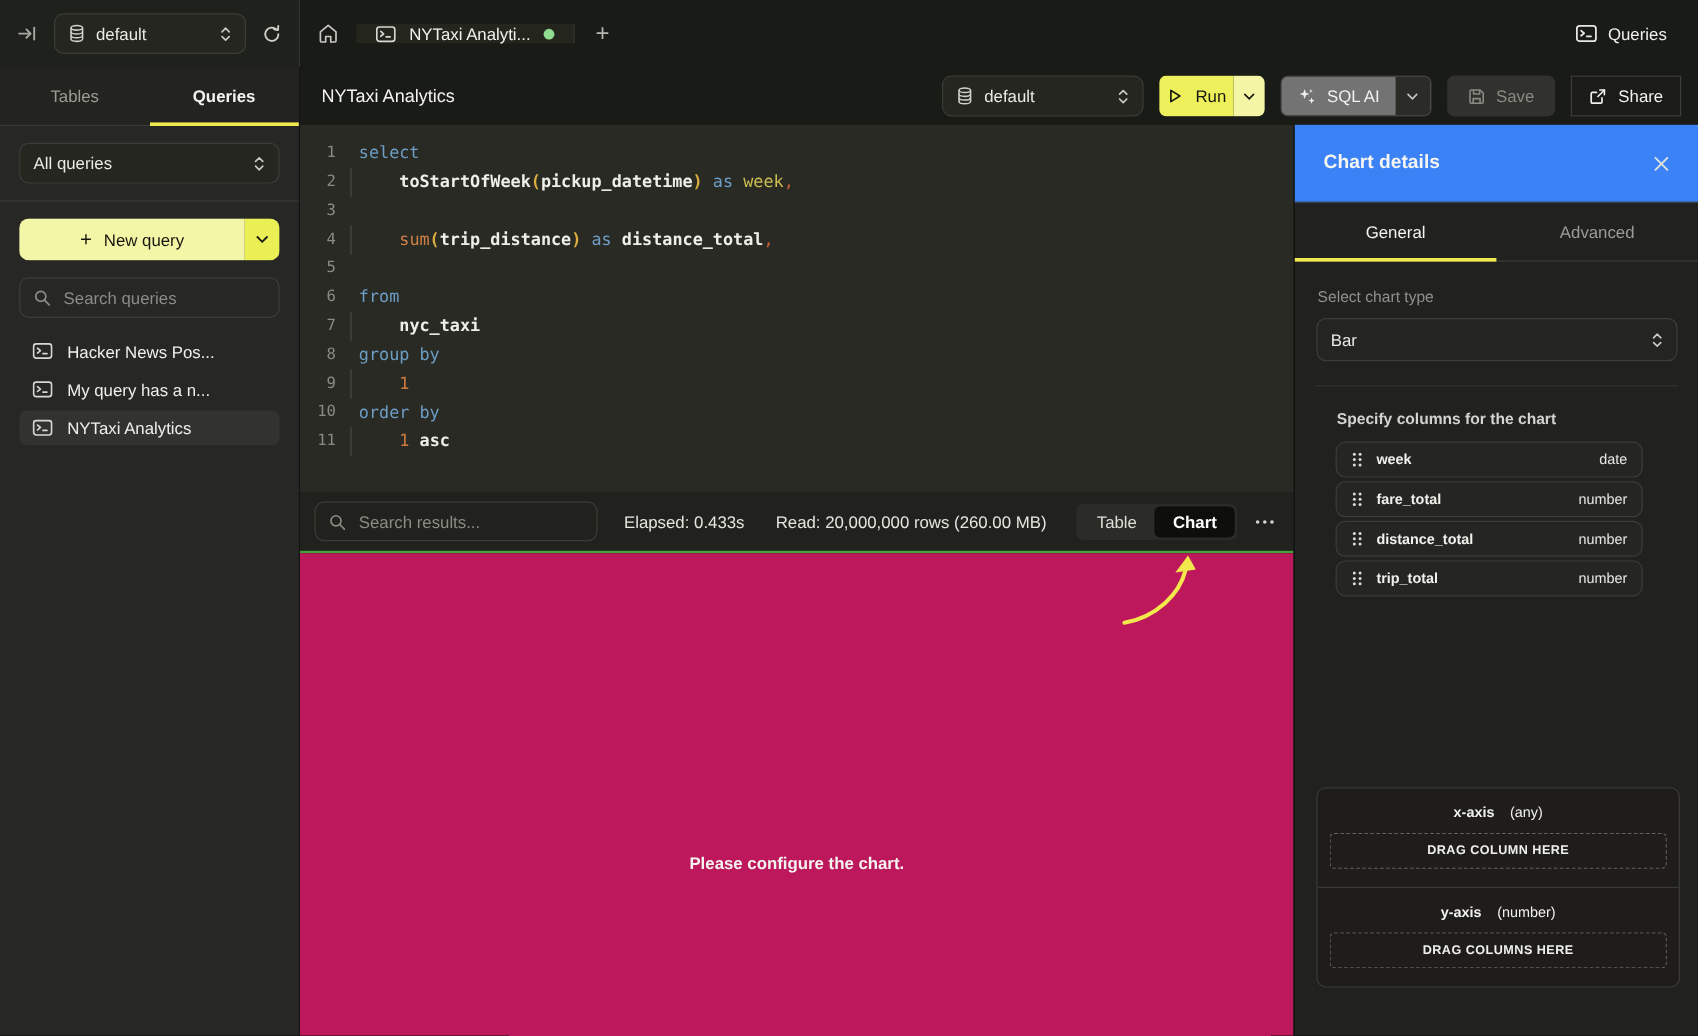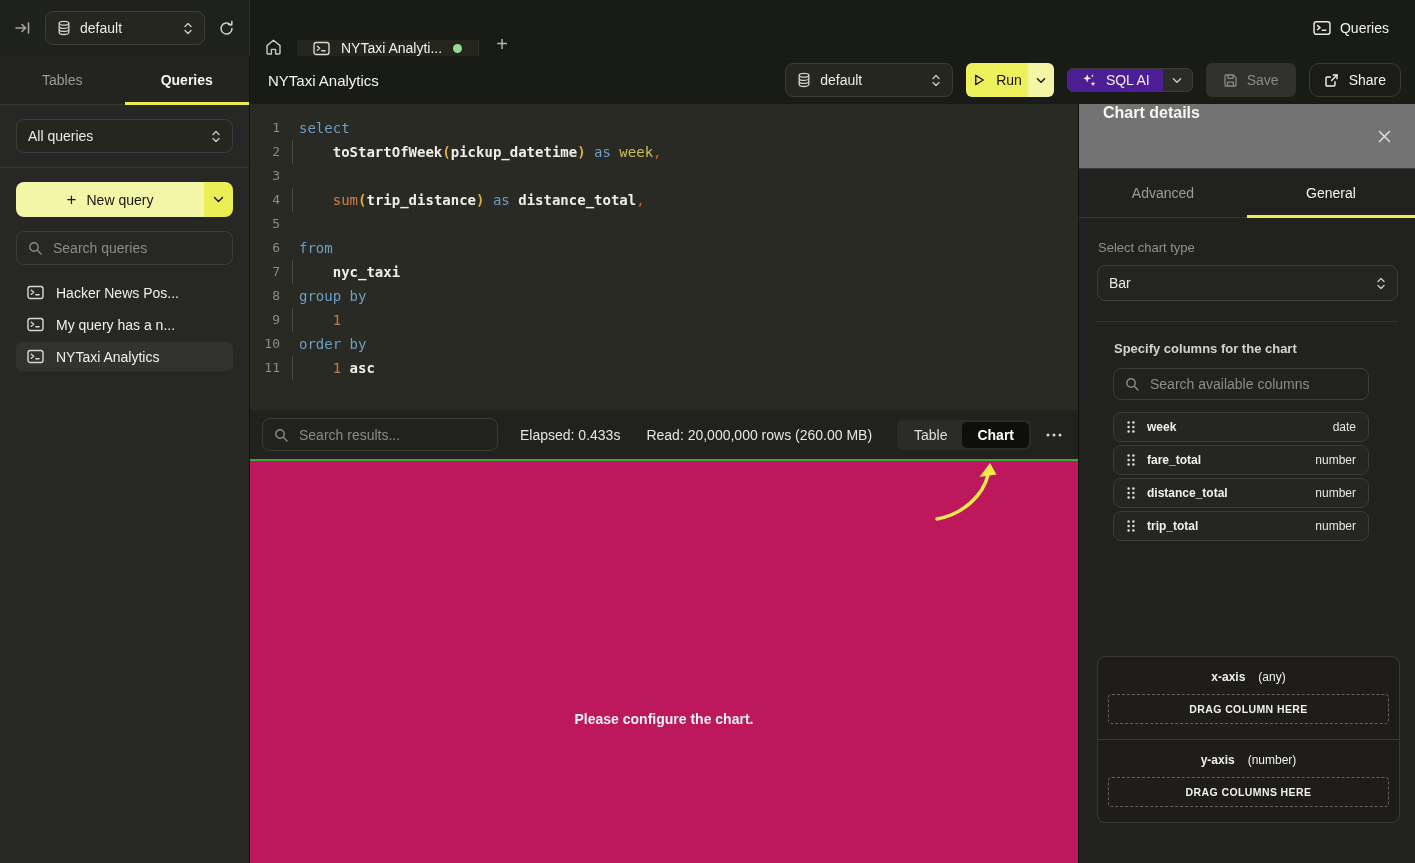--- a/index.html
+++ b/index.html
@@ -8,21 +8,21 @@
        -webkit-font-smoothing:antialiased;}
   svg{display:block}
   .ib{display:flex;align-items:center;justify-content:center;background:none;border:none;cursor:pointer;padding:0}
 
   
   .topbar{position:absolute;left:0;top:0;width:1415px;height:56px;background:#191B17;display:flex;align-items:stretch}
   .topbar-left{width:250px;background:#1F211C;display:flex;align-items:center;gap:13px;padding:0 14px;box-sizing:border-box;border-right:1px solid #30322C}
   .sel{display:flex;align-items:center;gap:9px;background:#24261F;border:1px solid #3B3D36;border-radius:8px;height:34px;padding:0 11px;color:#EAEAE6;font-size:14px;cursor:pointer;box-sizing:border-box}
   .sel .grow{flex:1;text-align:left}
   .db-sel{flex:1}
-  .tabstrip{flex:1;display:flex;align-items:flex-end}
+  .tabstrip{flex:1;display:flex;align-items:center}
   .home-btn{width:47px}
   .tab{display:flex;align-items:center;gap:11px;padding:0 16px;background:#24261E;border-right:1px solid #30322B;cursor:pointer}
   .tab-title{font-size:14px;color:#F1F1ED;white-space:nowrap}
   .dot{width:9px;height:9px;border-radius:50%;background:var(--tab_dot_green,#90DC90)}
   .plus-btn{width:46px;font-size:20px;color:#B6B6B0;font-family:"Liberation Sans",sans-serif}
   .topbar-right{display:flex;align-items:center;gap:9px;padding-right:26px;color:#F1F1ED;font-size:14px;cursor:pointer}
 
   
   .sidebar{position:absolute;left:0;top:56px;width:250px;height:807px;background:#272725;border-right:1px solid #141412;box-sizing:border-box}
   .side-tabs{height:48px;display:flex;border-bottom:1px solid #3A3A35;background:#23231F}
@@ -43,25 +43,25 @@
   .qicon{display:flex}
 
   
   .main-toolbar{position:absolute;left:250px;top:56px;width:1165px;height:48px;background:#191B17;display:flex;align-items:center;box-sizing:border-box;padding:0 14px 0 18px;gap:13px}
   .doc-title{font-size:15px;color:#F3F3EF}
   .spacer{flex:1}
   .tb-sel{width:168px}
   .runbtn{display:flex;height:34px;border-radius:6px;overflow:hidden;cursor:pointer}
   .run-main{background:var(--run_main,#EDF05A);display:flex;align-items:center;gap:10px;padding:0 6px;color:#16160F;font-size:14px;font-weight:500}
   .run-chev{width:26px;background:var(--run_chev,#F4F6A6);display:flex;align-items:center;justify-content:center;color:#16160F}
-  .sqlai{display:flex;align-items:stretch;height:24px;background:#4c1d95;border:1px solid #3B3D36;border-radius:6px;overflow:hidden;cursor:pointer;box-sizing:border-box}
+  .sqlai{display:flex;align-items:stretch;height:34px;background:#737373;border:1px solid #3B3D36;border-radius:6px;overflow:hidden;cursor:pointer;box-sizing:border-box}
   .sqlai-main{display:flex;align-items:center;gap:9px;padding:0 13px;color:#F0F0EC;font-size:14px}
   .sqlai-chev{width:29px;display:flex;align-items:center;justify-content:center;background:#2B2B28;color:#C9C9C4}
   .savebtn{height:34px;background:#31312E;border:none;border-radius:6px;color:#8A8A84;display:flex;align-items:center;gap:9px;padding:0 17px;font-size:14px}
-  .sharebtn{height:34px;background:#1B1B18;border:1px solid #3C3C37;border-radius:10px;color:#F1F1ED;display:flex;align-items:center;gap:10px;padding:0 14px;font-size:14px;cursor:pointer;box-sizing:border-box}
+  .sharebtn{height:34px;background:#1B1B18;border:1px solid #3C3C37;border-radius:0;color:#F1F1ED;display:flex;align-items:center;gap:10px;padding:0 14px;font-size:14px;cursor:pointer;box-sizing:border-box}
 
   
   .editor{position:absolute;left:250px;top:104px;width:828px;height:306px;background:#2A2A24;box-sizing:border-box;padding:12px 0 0 6px;font-family:"DejaVu Sans Mono",monospace;font-size:14px;overflow:hidden;cursor:text}
   .code-line{display:flex;height:24px;line-height:24px}
   .ln{width:24px;text-align:right;color:#8B8B84;font-size:13px;flex:none;margin-right:9px}
   .code{position:relative;padding-left:10px;white-space:pre}
   .code.ind::before{content:"";position:absolute;left:3px;top:0;bottom:0;width:1px;background:#4B4B43}
   .tk-pl{color:#D8D8D2}
   .tk-kw{color:#6C9EC6}
   .tk-id{color:#EFEFEA;font-weight:700}
@@ -82,21 +82,21 @@
   .seg-item.active{background:#0E0E0C;color:#FFFFFF;font-weight:600}
   .more-btn{margin-left:15px;margin-right:4px}
 
   
   .chart-area{position:absolute;left:250px;top:461px;width:828px;height:516px;background:#be185d;display:flex;align-items:center;justify-content:center}
   .chart-msg{font-size:14px;font-weight:700;color:#F3F3EF}
   .arrow-svg{position:absolute;left:0;top:0;width:828px;height:402px;pointer-events:none}
 
   
   .rpanel{position:absolute;left:1078px;top:104px;width:337px;height:759px;background:#212120;border-left:1px solid #121210;box-sizing:border-box}
-  .rp-header{height:64px;background:#737373;display:flex;justify-content:space-between;padding:0 24px;border-bottom:1px solid #3A3A35}
+  .rp-header{height:64px;background:#3b82f6;display:flex;align-items:center;justify-content:space-between;padding:0 24px;border-bottom:1px solid #3A3A35}
   .rp-title{font-size:16px;font-weight:700;color:#F5F5F1}
   .rp-tabs{height:48px;display:flex;border-bottom:1px solid #3A3A35}
   .panel-tab{flex:1;display:flex;align-items:center;justify-content:center;font-size:14px;color:#9C9C96;position:relative;cursor:pointer}
   .panel-tab.active{color:#F3F3EF}
   .panel-tab.active::after{content:"";position:absolute;left:0;right:0;bottom:-1px;height:3px;background:var(--accent_yellow,#F0EA4E)}
   .rp-section{padding:22px 17px 0 18px}
   .label-dim{font-size:13px;color:#90908A;margin:0 0 10px 1px}
   .bar-sel{width:100%;height:36px;background:#242422;border-color:#3C3C38;justify-content:space-between}
   .rp-divider{height:1px;background:#34342F;margin:20px 0 0 -1px}
   .cols-section{padding:19px 46px 0 34px}
@@ -407,49 +407,40 @@
   <div class="rp-header">
     <span class="rp-title">Chart details</span>
     <button class="ib">
       <svg width="13" height="13" viewBox="0 0 13 13" stroke="#E2E2DD" stroke-width="1.5" stroke-linecap="round">
           <path d="M1.5 1.5L11.5 11.5"></path>
           <path d="M11.5 1.5L1.5 11.5"></path>
         </svg>
     </button>
   </div>
   <div class="rp-tabs" id="panel-tabs">
+      <div class="panel-tab active">General</div>
       <div class="panel-tab">Advanced</div>
-      <div class="panel-tab active">General</div>
     </div>
 
   <div class="rp-section">
     <div class="label-dim">Select chart type</div>
     <div class="sel bar-sel">
       <span>Bar</span>
       <span class="ib">
         <svg width="10" height="15" viewBox="0 0 10 15" fill="none" stroke="#C9C9C4" stroke-width="1.4" stroke-linecap="round" stroke-linejoin="round">
             <path d="M2 5.5L5 2.5l3 3"></path>
             <path d="M2 9.5l3 3 3-3"></path>
           </svg>
       </span>
     </div>
     <div class="rp-divider"></div>
   </div>
 
   <div class="cols-section">
     <div class="label-bright">Specify columns for the chart</div>
-    <div class="searchbox cols-search">
-      <span class="ib">
-        <svg width="14" height="14" viewBox="0 0 14 14" fill="none" stroke="#8C8C86" stroke-width="1.4">
-            <circle cx="6" cy="6" r="4.2"></circle>
-            <path d="M9.3 9.3L13 13" stroke-linecap="round"></path>
-          </svg>
-      </span>
-      <input type="text" placeholder="Search available columns" style="">
-    </div>
     <div id="columns-list">
         <div class="col-row">
           <span class="ib">
             <svg width="10" height="14" viewBox="0 0 10 14" fill="#DCDCD7">
               <circle cx="2.6" cy="2.6" r="1.25"></circle>
               <circle cx="7.4" cy="2.6" r="1.25"></circle>
               <circle cx="2.6" cy="7" r="1.25"></circle>
               <circle cx="7.4" cy="7" r="1.25"></circle>
               <circle cx="2.6" cy="11.4" r="1.25"></circle>
               <circle cx="7.4" cy="11.4" r="1.25"></circle>

